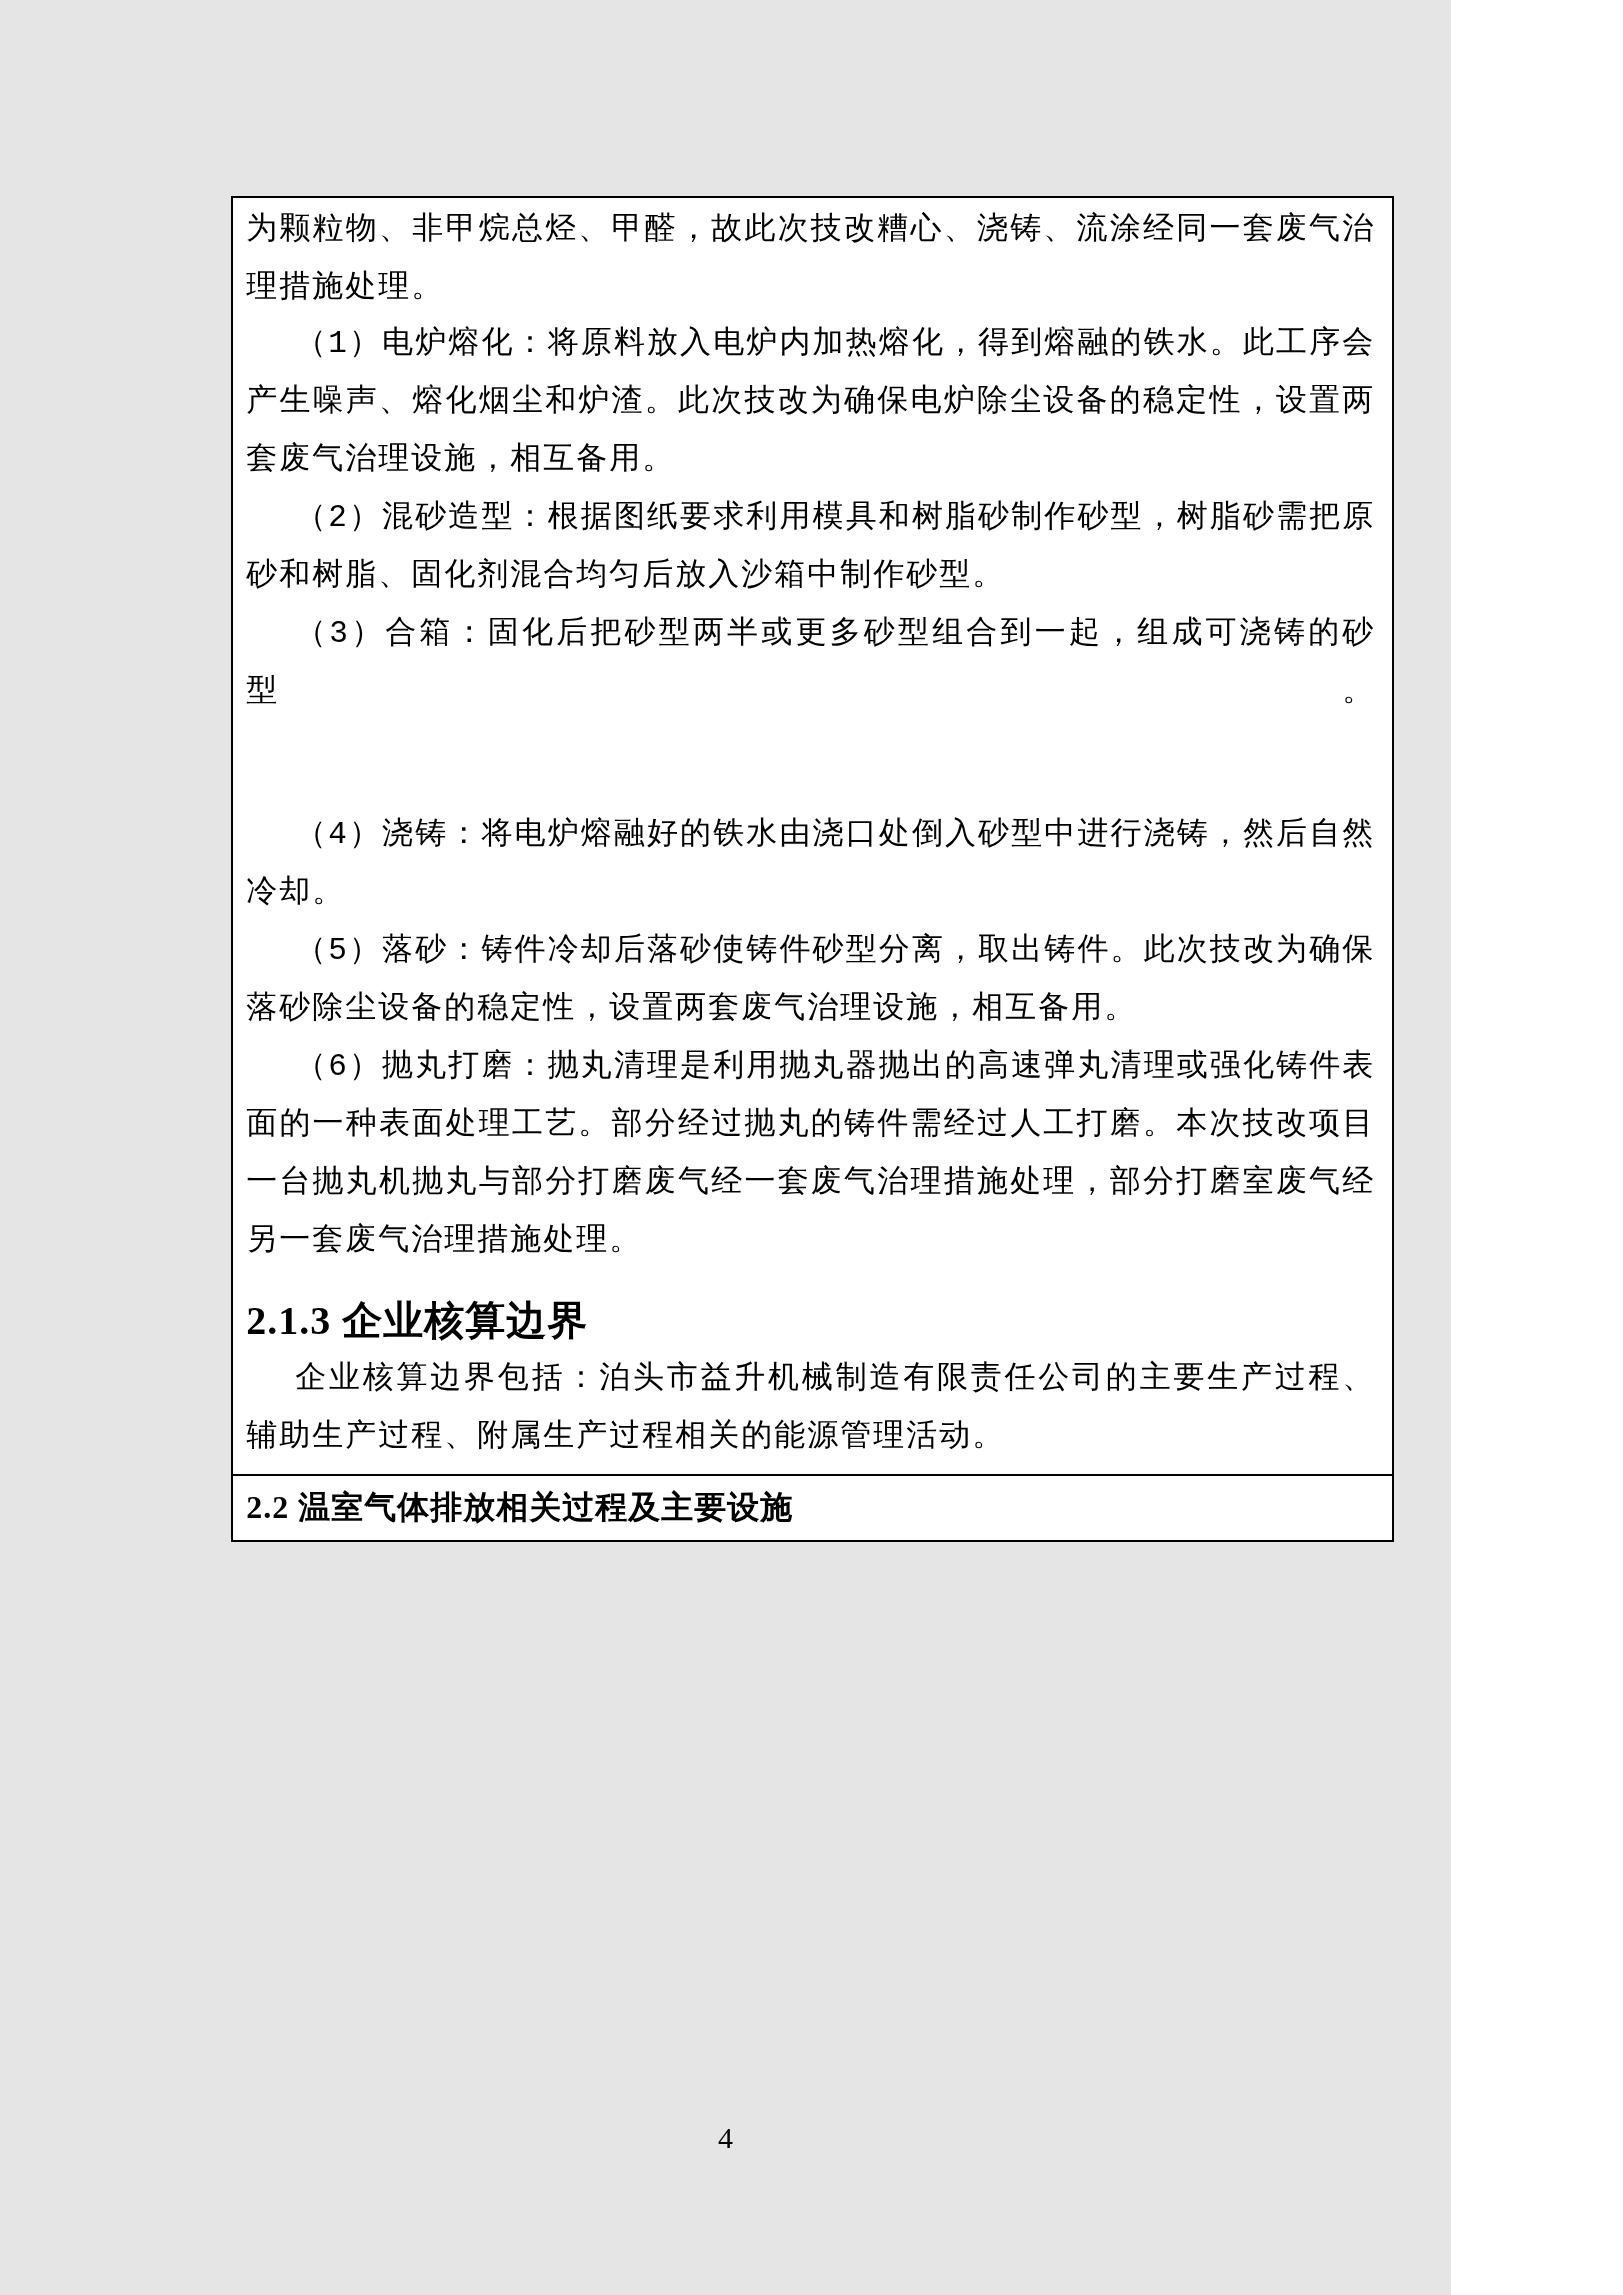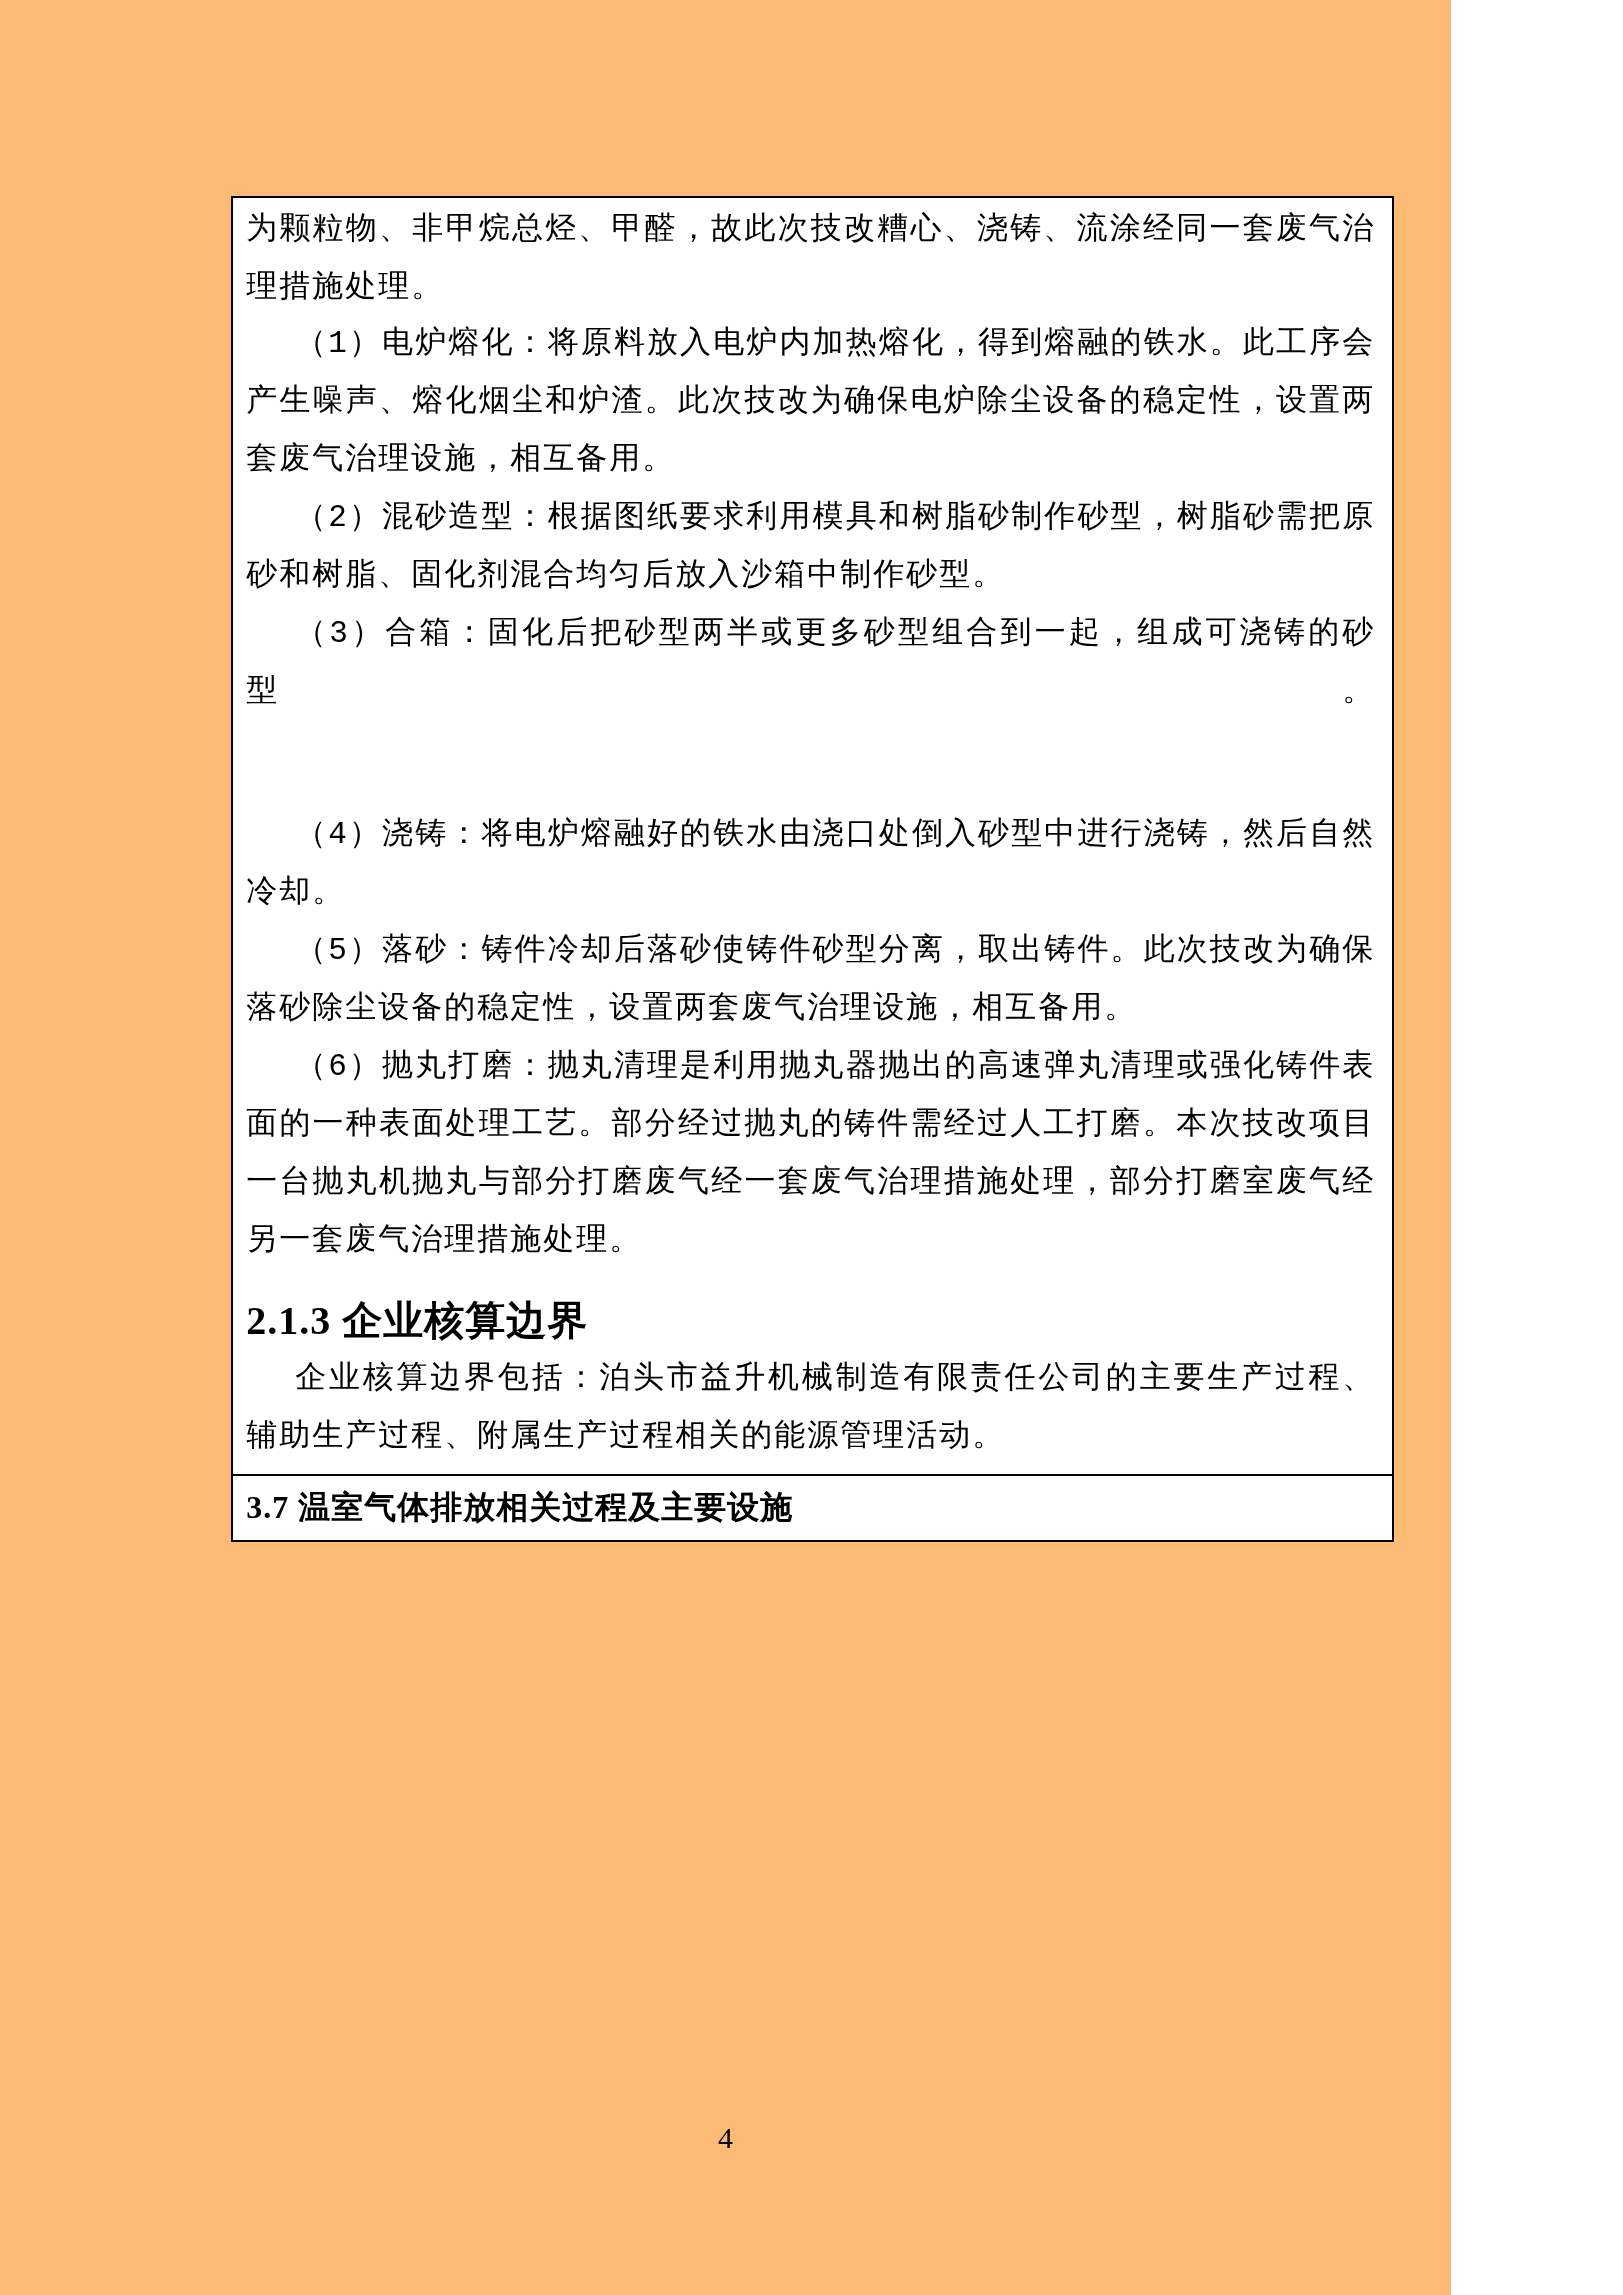--- a/index.html
+++ b/index.html
@@ -1,19 +1,19 @@
 <!DOCTYPE html>
 <html style="font-size:7.9px"><head>
 <meta charset="utf-8">
 <style>
   html,body { margin:0; padding:0; background:#ffffff; }
   .page {
     position:relative;
     width:1451px; height:2295px;
-    background:#fdba74;
+    background:#e5e5e5;
     color:#000;
     font-family:"Liberation Serif","DejaVu Serif",serif;
     overflow:hidden;
   }
   .doc-table {
     position:absolute;
     left:231px; top:196px;
     width:1163px; height:1346px;
     border:2.9px solid #000;
     box-sizing:border-box;
@@ -79,21 +79,21 @@
         <p class="indented fulljust">（3）合箱：固化后把砂型两半或更多砂型组合到一起，组成可浇铸的砂型。</p>
         <p class="plain"></p>
         <p class="indented gapbefore">（4）浇铸：将电炉熔融好的铁水由浇口处倒入砂型中进行浇铸，然后自然冷却。</p>
         <p class="indented">（5）落砂：铸件冷却后落砂使铸件砂型分离，取出铸件。此次技改为确保落砂除尘设备的稳定性，设置两套废气治理设施，相互备用。</p>
         <p class="indented">（6）抛丸打磨：抛丸清理是利用抛丸器抛出的高速弹丸清理或强化铸件表面的一种表面处理工艺。部分经过抛丸的铸件需经过人工打磨。本次技改项目一台抛丸机抛丸与部分打磨废气经一套废气治理措施处理，部分打磨室废气经另一套废气治理措施处理。</p>
         <p class="heading">2.1.3 企业核算边界</p>
         <p class="indented">企业核算边界包括：泊头市益升机械制造有限责任公司的主要生产过程、辅助生产过程、附属生产过程相关的能源管理活动。</p>
       </div>
 
     <div class="cell-foot">
-      <p>3.7 温室气体排放相关过程及主要设施</p>
+      <p>2.2 温室气体排放相关过程及主要设施</p>
     </div>
 
   </div>
 
   <div class="page-number">4</div>
 
 </div>
 
 
 </body></html>

